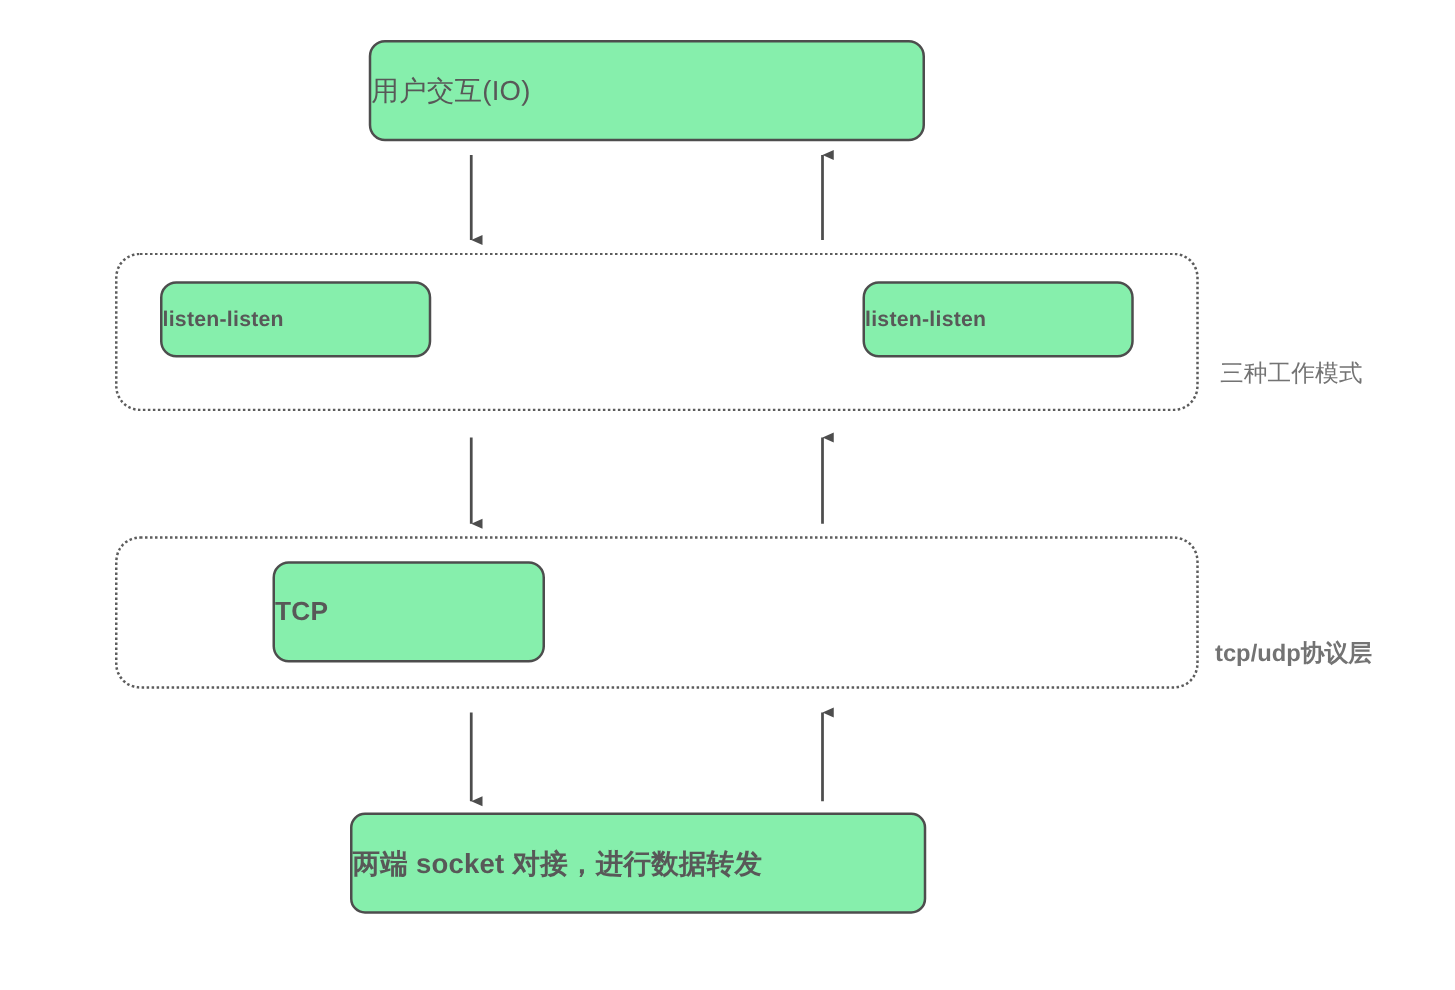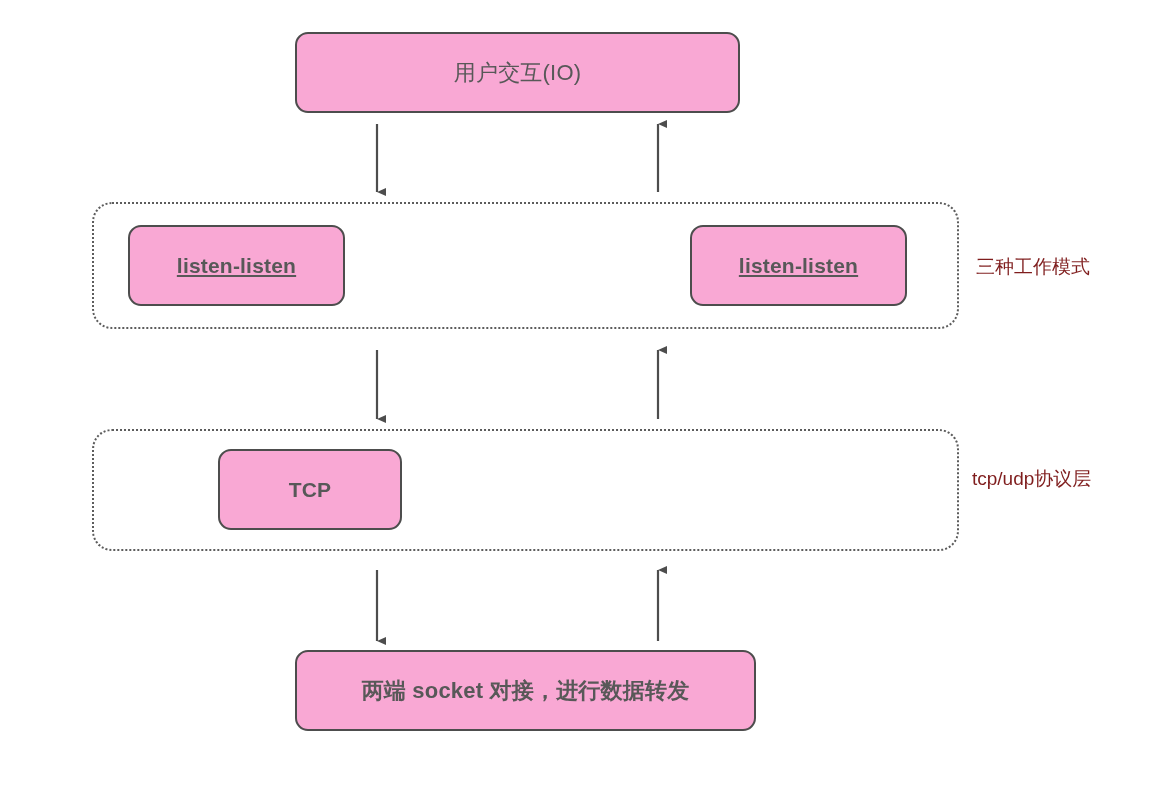--- a/index.html
+++ b/index.html
@@ -23,66 +23,65 @@
     width: 1164px;
     height: 792px;
   }
 
   
   .node {
     position: absolute;
     box-sizing: border-box;
     border: 2.5px solid #4d4d4d;
     border-radius: 13px;
-    background: #f9a8d4;
+    background: #86efac;
     display: flex;
     align-items: center;
-    justify-content: center;
     color: #585858;
     letter-spacing: 0.2px;
     white-space: nowrap;
   }
 
   .node-io {
     left: 295px;
     top: 32px;
     width: 445px;
     height: 81px;
     font-size: 22px;
   }
 
   .node-mode {
     top: 225px;
     width: 217px;
-    height: 81px;
-    font-size: 21px;
+    height: 61px;
+    font-size: 17px;
     font-weight: 600;
-    text-decoration: underline;
   }
   .node-mode-1 { left: 128px; }
   .node-mode-2 { left: 410px; }
   .node-mode-3 { left: 690px; }
 
   .node-proto {
     top: 449px;
-    width: 184px;
+    width: 218px;
     height: 81px;
     font-size: 21px;
     font-weight: 600;
   }
   .node-proto-tcp { left: 218px; }
   .node-proto-udp { left: 648px; }
 
   .node-socket {
-    left: 295px;
+    left: 280px;
     top: 650px;
     width: 461px;
     height: 81px;
     font-size: 22px;
     font-weight: 600;
+    border-radius: 12px;
   }
 
   
   .group {
     position: absolute;
     box-sizing: border-box;
     border: 2.5px dotted #5c5c5c;
     border-radius: 20px;
     background: transparent;
   }
@@ -95,31 +94,33 @@
   .group-proto {
     left: 92px;
     top: 429px;
     width: 867px;
     height: 122px;
   }
 
   
   .side-label {
     position: absolute;
-    color: #7f1d1d;
+    color: #737373;
     font-size: 19px;
     white-space: nowrap;
+    margin-top: 32px;
   }
   .side-label-modes {
     left: 976px;
     top: 254px;
   }
   .side-label-proto {
     left: 972px;
-    top: 466px;
+    top: 478px;
+    font-weight: bold;
   }
 
   
   .arrows {
     position: absolute;
     left: 0;
     top: 0;
     width: 1164px;
     height: 792px;
     pointer-events: none;

